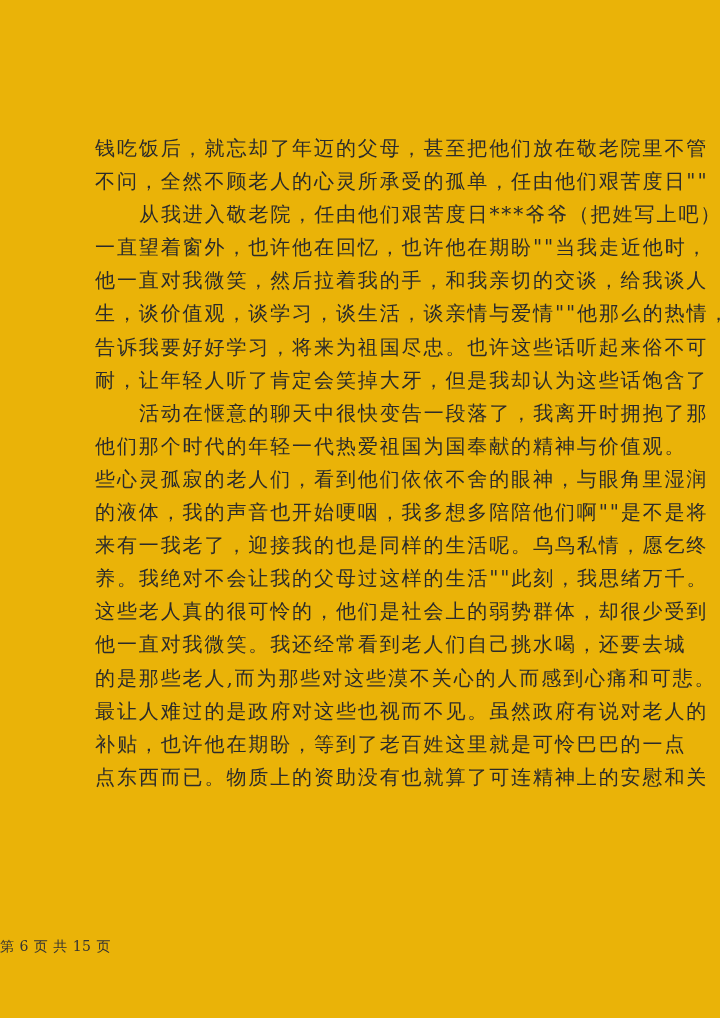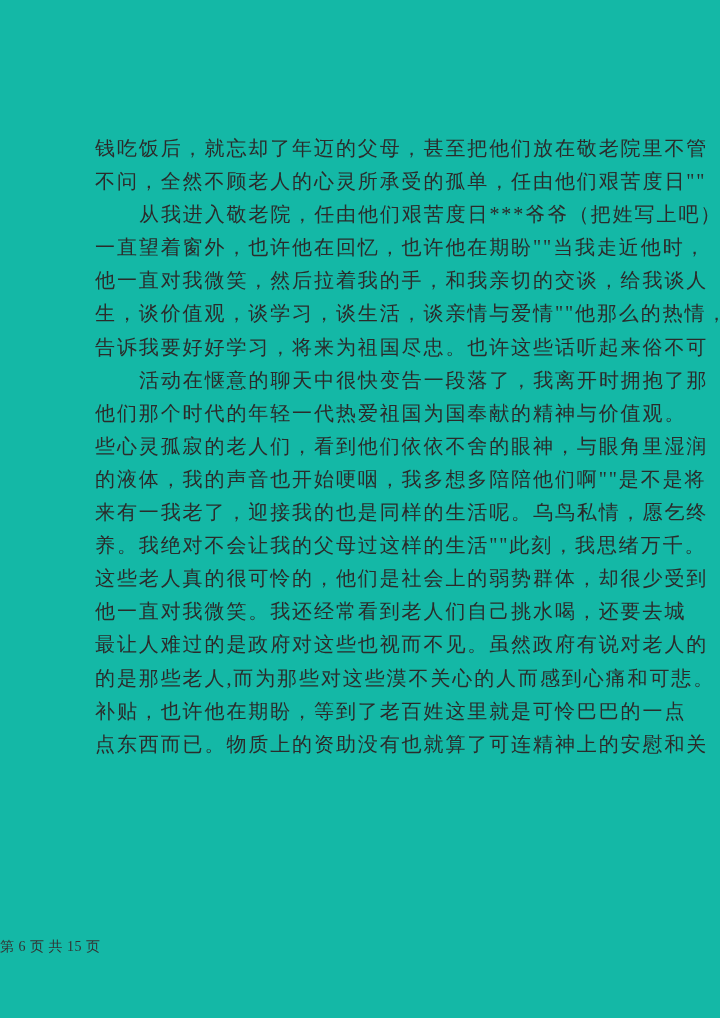--- a/index.html
+++ b/index.html
@@ -13,22 +13,21 @@
       position: relative;
       overflow: hidden;
       font-family: "DejaVu Serif", "Liberation Serif", serif;
       color: #2a2a2a;
     }
     .page {
       position: absolute;
       left: 0; top: 0;
       width: 720px;
       height: 1018px;
-      background: #14b8a6;
-      font-family: Liberation Serif, serif;
+      background: #eab308;
     }
     .body-text {
       position: absolute;
       left: 95px;
       top: 132px;
       width: 540px;
     }
     .line {
       display: block;
       height: 33.1px;
@@ -57,30 +56,31 @@
 
 <div class="page">
   <div class="body-text">
     <span class="line">钱吃饭后，就忘却了年迈的父母，甚至把他们放在敬老院里不管</span>
     <span class="line">不问，全然不顾老人的心灵所承受的孤单，任由他们艰苦度日""</span>
     <span class="line indent">从我进入敬老院，任由他们艰苦度日***爷爷（把姓写上吧）</span>
     <span class="line">一直望着窗外，也许他在回忆，也许他在期盼""当我走近他时，</span>
     <span class="line">他一直对我微笑，然后拉着我的手，和我亲切的交谈，给我谈人</span>
     <span class="line">生，谈价值观，谈学习，谈生活，谈亲情与爱情""他那么的热情，</span>
     <span class="line">告诉我要好好学习，将来为祖国尽忠。也许这些话听起来俗不可</span>
+    <span class="line">耐，让年轻人听了肯定会笑掉大牙，但是我却认为这些话饱含了</span>
     <span class="line indent">活动在惬意的聊天中很快变告一段落了，我离开时拥抱了那</span>
     <span class="line">他们那个时代的年轻一代热爱祖国为国奉献的精神与价值观。</span>
     <span class="line">些心灵孤寂的老人们，看到他们依依不舍的眼神，与眼角里湿润</span>
     <span class="line">的液体，我的声音也开始哽咽，我多想多陪陪他们啊""是不是将</span>
     <span class="line">来有一我老了，迎接我的也是同样的生活呢。乌鸟私情，愿乞终</span>
     <span class="line">养。我绝对不会让我的父母过这样的生活""此刻，我思绪万千。</span>
     <span class="line">这些老人真的很可怜的，他们是社会上的弱势群体，却很少受到</span>
     <span class="line">他一直对我微笑。我还经常看到老人们自己挑水喝，还要去城</span>
+    <span class="line">的是那些老人,而为那些对这些漠不关心的人而感到心痛和可悲。</span>
     <span class="line">最让人难过的是政府对这些也视而不见。虽然政府有说对老人的</span>
-    <span class="line">的是那些老人,而为那些对这些漠不关心的人而感到心痛和可悲。</span>
     <span class="line">补贴，也许他在期盼，等到了老百姓这里就是可怜巴巴的一点</span>
     <span class="line">点东西而已。物质上的资助没有也就算了可连精神上的安慰和关</span>
   </div>
 
   <div class="footer">
     <span>第 6 页  共 15 页</span>
   </div>
 </div>
 
 </body></html>

